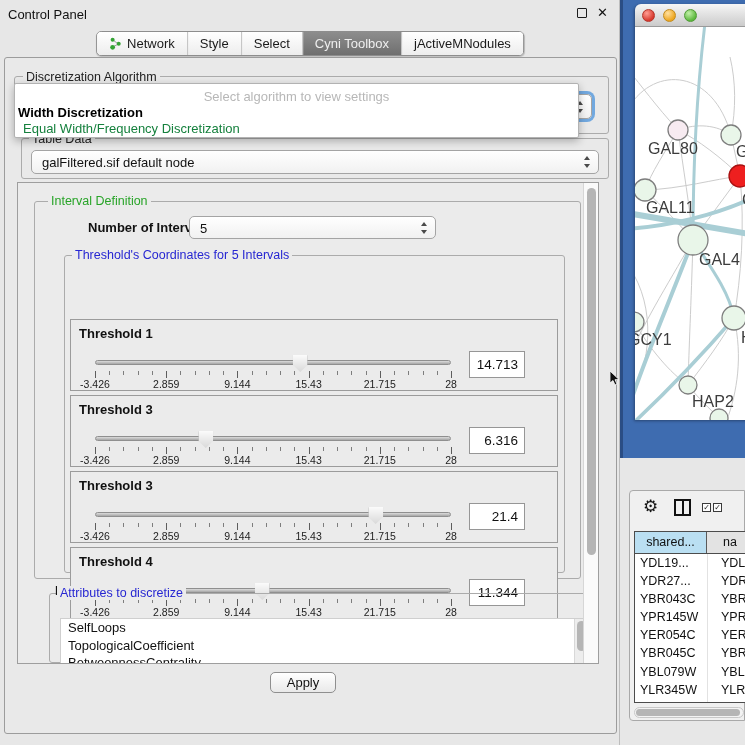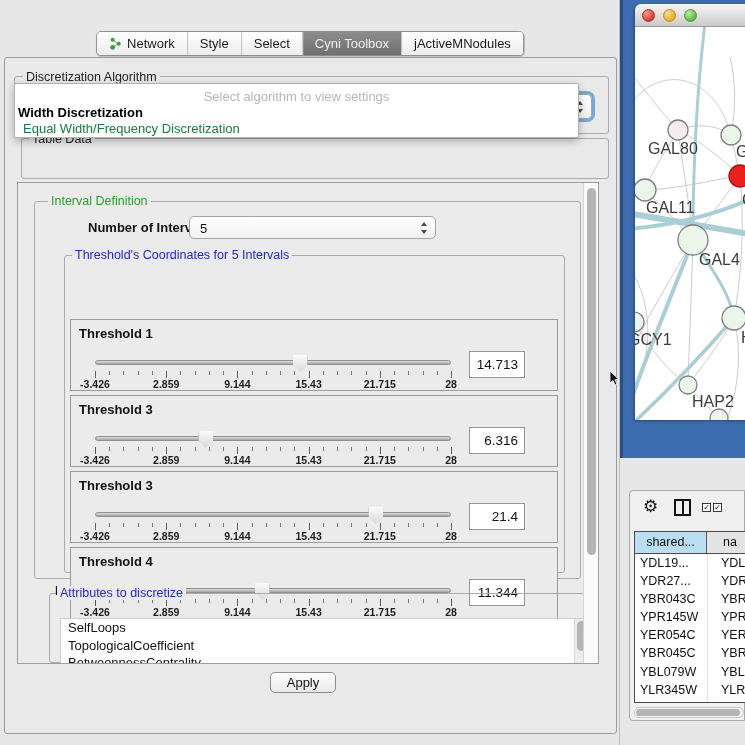--- a/index.html
+++ b/index.html
@@ -58,21 +58,21 @@
   .thresh-group { left:46px; top:72px; width:501px; height:318px; }
   .th-legend { left:54px; top:65px; color:#2626d2; }
 
   .t-box { position:absolute; left:52px; width:488px; height:72px; border:1px solid #9b9b9b; background:#ebebeb; }
   .t-title { position:absolute; left:8px; top:6px; font-size:13px; font-weight:bold; color:#111; }
   .t-track { position:absolute; left:24px; top:40px; width:356px; height:5px; border:1px solid #8f8f8f; border-radius:3px; background:linear-gradient(#dcdcdc,#a6a6a6); }
   .t-handle { position:absolute; top:-6px; width:15px; height:17px; transform:translateX(-50%); background:linear-gradient(#fbfbfb,#d9d9d9); clip-path:polygon(0 0,100% 0,100% 58%,50% 100%,0 58%); filter:drop-shadow(0 0 1px #777); }
   .t-ruler-min { position:absolute; left:24px; top:51px; width:357px; height:4px; background:repeating-linear-gradient(90deg,#7d7d7d 0 1px,transparent 1px 14.24px); }
   .t-ruler-maj { position:absolute; left:24px; top:51px; width:357px; height:7px; background:repeating-linear-gradient(90deg,#5d5d5d 0 1px,transparent 1px 71.2px); }
   .t-labels { position:absolute; left:24px; top:58px; width:356px; height:12px; }
-  .tick-label { position:absolute; top:0; transform:translateX(-50%); font-size:10.5px; font-weight:bold; color:#1c1c1c; white-space:nowrap; }
+  .tick-label { position:absolute; top:0; transform:translateX(-50%); font-size:10.5px; font-weight:normal; color:#1c1c1c; white-space:nowrap; }
   .t-value { position:absolute; left:398px; top:31px; width:56px; height:27px; background:#fff; border:1px solid #969696; font-size:13.5px; color:#111; text-align:right; line-height:25px; padding-right:6px; }
 
   .attr-group { left:31px; top:410px; width:541px; height:70px; }
   .attr-legend { left:39px; top:403px; color:#2626d2; }
   .attr-header { position:absolute; left:37px; top:400px; font-size:13px; font-weight:bold; color:#111; }
   .attr-list { position:absolute; left:42px; top:435px; width:528px; height:47px; background:#fff; border:1px solid #cfcfcf; overflow:hidden; }
   .attr-item { font-size:13px; color:#111; padding-left:7px; line-height:17.5px; white-space:nowrap; }
   .attr-scroll { position:absolute; right:0; top:0; width:13px; height:47px; background:#ededed; border-left:1px solid #d8d8d8; }
   .attr-thumb { position:absolute; left:2px; top:2px; width:9px; height:30px; background:#b5b5b5; border-radius:5px; }
 
@@ -110,20 +110,25 @@
   .tp-hthumb { position:absolute; left:1px; top:1px; width:104px; height:7px; background:#b5b5b5; border-radius:4px; }
 
   .cursor { position:absolute; left:610px; top:371px; z-index:90; }
 </style>
 </head>
 <body>
 
 <div class="app">
 
   <section class="control-panel">
+    <div class="cp-titlebar">
+      <span class="cp-title">Control Panel</span>
+      <span class="float-box"></span>
+      <span class="close-x">✕</span>
+    </div>
 
     <div class="seg-strip top-strip">
       <div class="seg">
         <svg width="13" height="13" viewBox="0 0 13 13">
           <line x1="4" y1="3" x2="9" y2="7" stroke="#9a9a9a" stroke-width="1"></line>
           <line x1="4" y1="10" x2="9" y2="7" stroke="#9a9a9a" stroke-width="1"></line>
           <circle cx="3.5" cy="2.7" r="2" fill="#35a335"></circle>
           <circle cx="3.5" cy="10.3" r="2.4" fill="#35a335"></circle>
           <circle cx="9.6" cy="6.7" r="2" fill="#35a335"></circle>
         </svg>
@@ -155,20 +160,27 @@
       </div>
 
       <div class="popup">
         <div class="popup-placeholder">Select algorithm to view settings</div>
         <div class="popup-opt1">Width Discretization</div>
         <div class="popup-opt2">Equal Width/Frequency Discretization</div>
       </div>
 
       <div class="group-box tabledata-group"></div>
       <span class="legend td-legend">Table Data</span>
+      <div class="combo td-combo">
+        <span class="combo-text">galFiltered.sif default node</span>
+        <span class="stepper">
+            <i class="up"></i>
+            <i class="dn"></i>
+          </span>
+      </div>
 
       <div class="scroll-region">
 
         <div class="group-box interval-group"></div>
         <span class="legend int-legend" style="color:#28a428">Interval Definition</span>
         <span class="noi-label">Number of Intervals</span>
         <div class="combo noi-combo">
           <span class="combo-text">5</span>
           <span class="stepper">
               <i class="up"></i>

